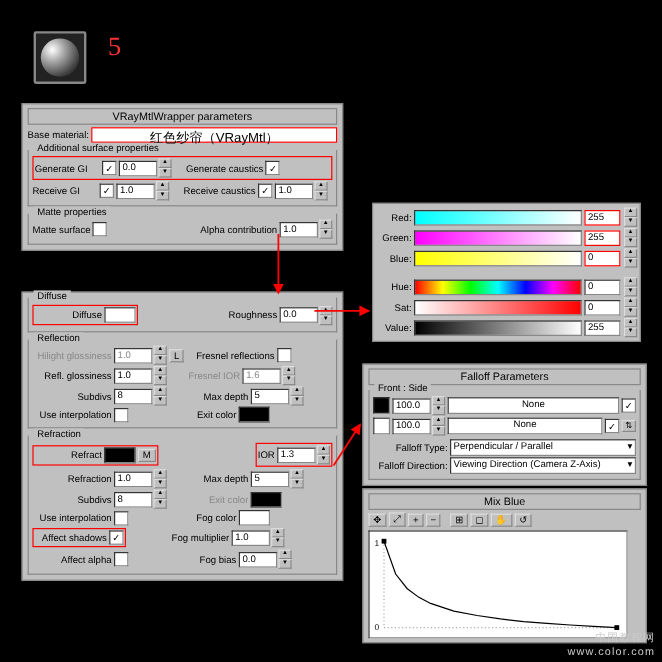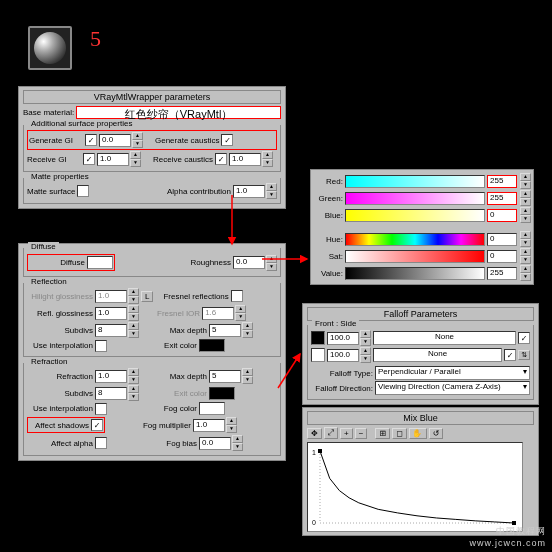--- a/index.html
+++ b/index.html
@@ -175,20 +175,38 @@
 <span class="lbl lbl-r" style="width:66px">Use interpolation</span>
 <span class="chk"></span>
 <span style="width:36px"></span>
 <span class="lbl lbl-r" style="width:50px">Exit color</span>
 <span class="swatch" style="background:#000"></span>
 </div>
 </div>
 <div class="group" style="margin-top:6px">
 <span class="group-title">Refraction</span>
 <div class="row">
+<div class="redbox row" style="padding:1px">
+<span class="lbl lbl-r" style="width:56px">Refract</span>
+<span class="swatch" style="background:#000"></span>
+<span class="btn" style="padding:0 3px">M</span>
+</div>
+<span style="flex:1"></span>
+<div class="redbox row" style="padding:1px">
+<span class="lbl">IOR</span>
+<div class="spinbox">
+            <div class="spin">1.3</div>
+            <div class="spin-btns">
+              <div class="sb">▲</div>
+              <div class="sb">▼</div>
+            </div>
+          </div>
+</div>
+</div>
+<div class="row">
 <span class="lbl lbl-r" style="width:66px">Refraction</span>
 <div class="spinbox">
           <div class="spin">1.0</div>
           <div class="spin-btns">
             <div class="sb">▲</div>
             <div class="sb">▼</div>
           </div>
         </div>
 <span style="width:14px"></span>
 <span class="lbl lbl-r" style="width:50px">Max depth</span>
@@ -391,14 +409,14 @@
         <path d="M0,0 L6,3 L0,6 Z" fill="#f00"></path>
       </marker>
     </defs>
 <line x1="232" y1="195" x2="232" y2="244" stroke="#f00" stroke-width="1.5" marker-end="url(#ah)"></line>
 <line x1="262" y1="259" x2="307" y2="259" stroke="#f00" stroke-width="1.5" marker-end="url(#ah)"></line>
 <line x1="278" y1="388" x2="300" y2="354" stroke="#f00" stroke-width="1.5" marker-end="url(#ah)"></line>
 </svg>
 
 <div class="watermark">
 <div>中国教程网</div>
-    <div>www.jcwcn.com</div>
+    <div>www.color.com</div>
 </div>
 
 </body></html>

